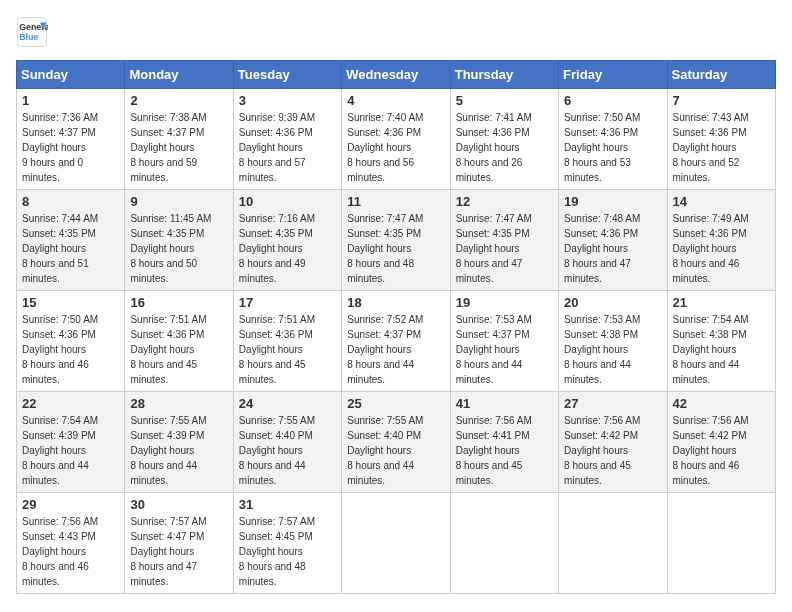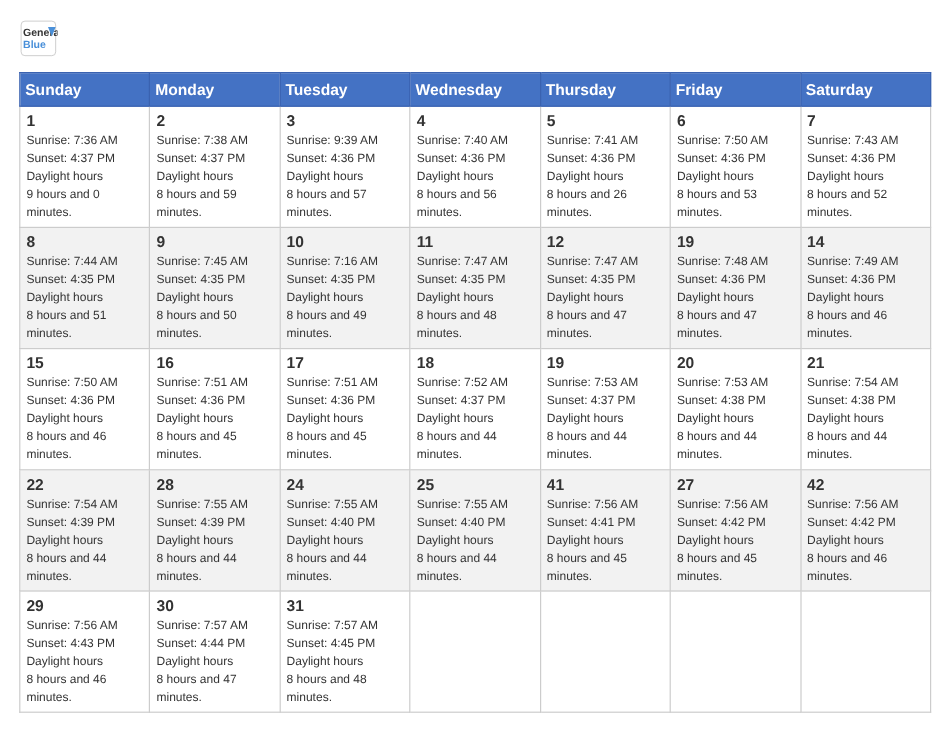--- a/index.html
+++ b/index.html
@@ -176,21 +176,21 @@
         <div class="day-info">
           <span>Sunrise: 7:44 AM</span><br>
           <span>Sunset: 4:35 PM</span><br>
           <span>Daylight hours</span><br>
           <span>8 hours and 51 minutes.</span>
         </div>
       </td>
         <td>
         <span class="day-number">9</span>
         <div class="day-info">
-          <span>Sunrise: 7:45 AM</span><br>
+          <span>Sunrise: 11:45 AM</span><br>
           <span>Sunset: 4:35 PM</span><br>
           <span>Daylight hours</span><br>
           <span>8 hours and 50 minutes.</span>
         </div>
       </td>
         <td>
         <span class="day-number">10</span>
         <div class="day-info">
           <span>Sunrise: 7:16 AM</span><br>
           <span>Sunset: 4:35 PM</span><br>
@@ -372,21 +372,21 @@
           <span>Sunrise: 7:56 AM</span><br>
           <span>Sunset: 4:43 PM</span><br>
           <span>Daylight hours</span><br>
           <span>8 hours and 46 minutes.</span>
         </div>
       </td>
         <td>
         <span class="day-number">30</span>
         <div class="day-info">
           <span>Sunrise: 7:57 AM</span><br>
-          <span>Sunset: 4:44 PM</span><br>
+          <span>Sunset: 4:47 PM</span><br>
           <span>Daylight hours</span><br>
           <span>8 hours and 47 minutes.</span>
         </div>
       </td>
         <td>
         <span class="day-number">31</span>
         <div class="day-info">
           <span>Sunrise: 7:57 AM</span><br>
           <span>Sunset: 4:45 PM</span><br>
           <span>Daylight hours</span><br>

